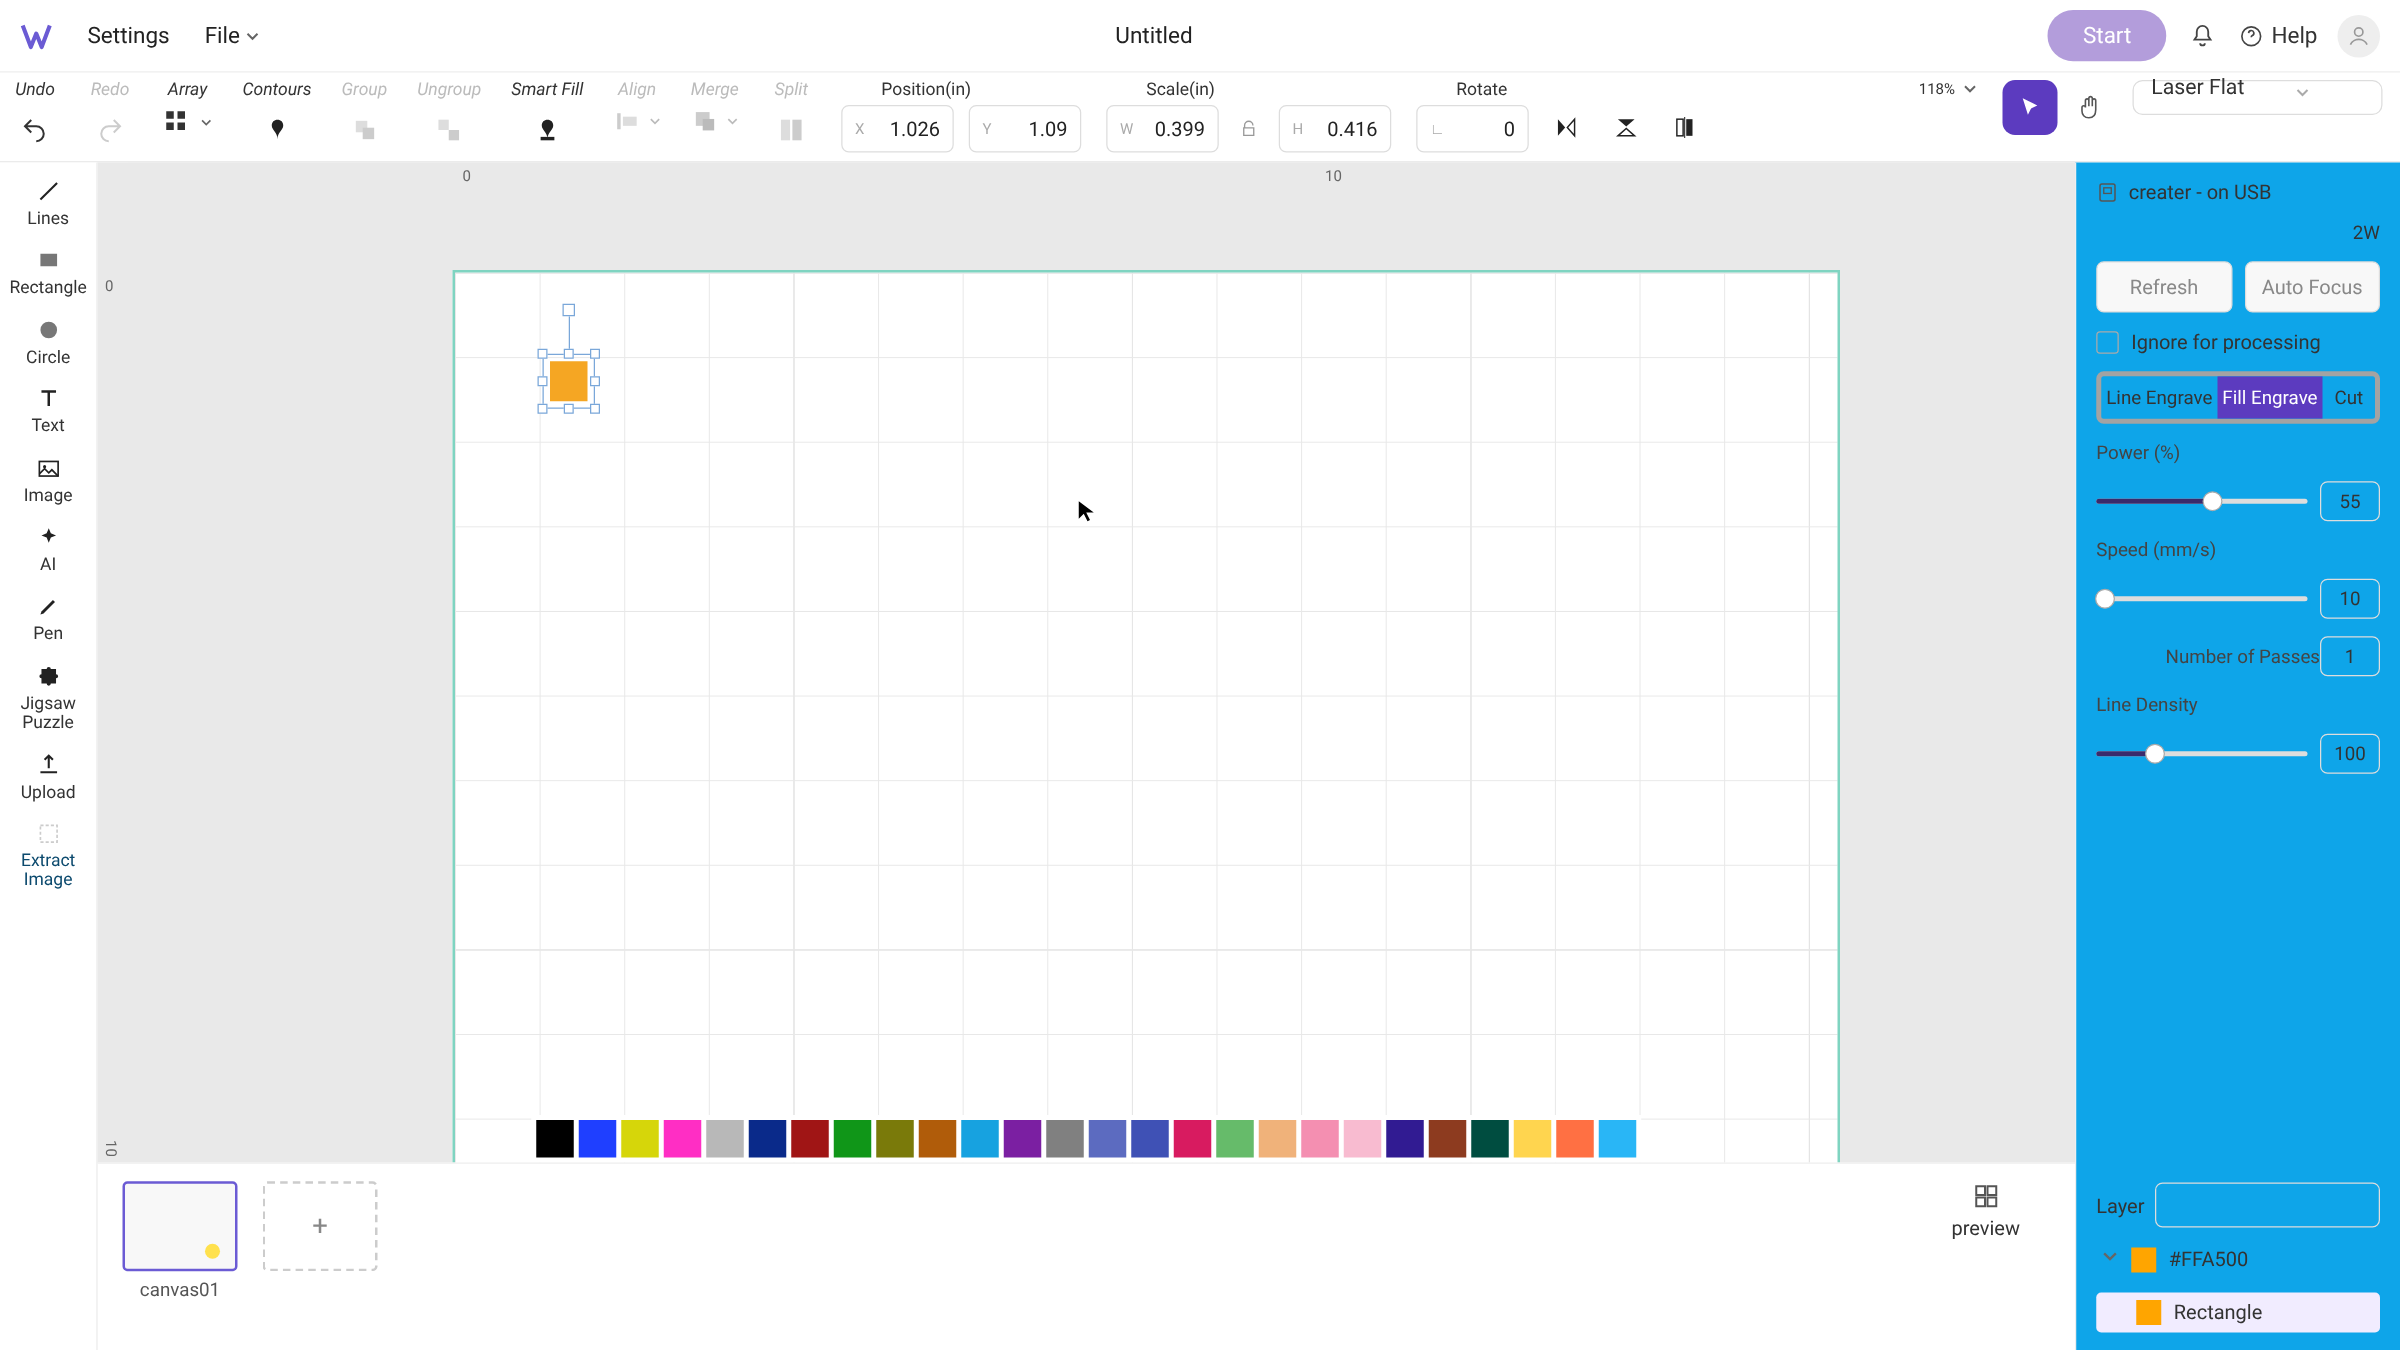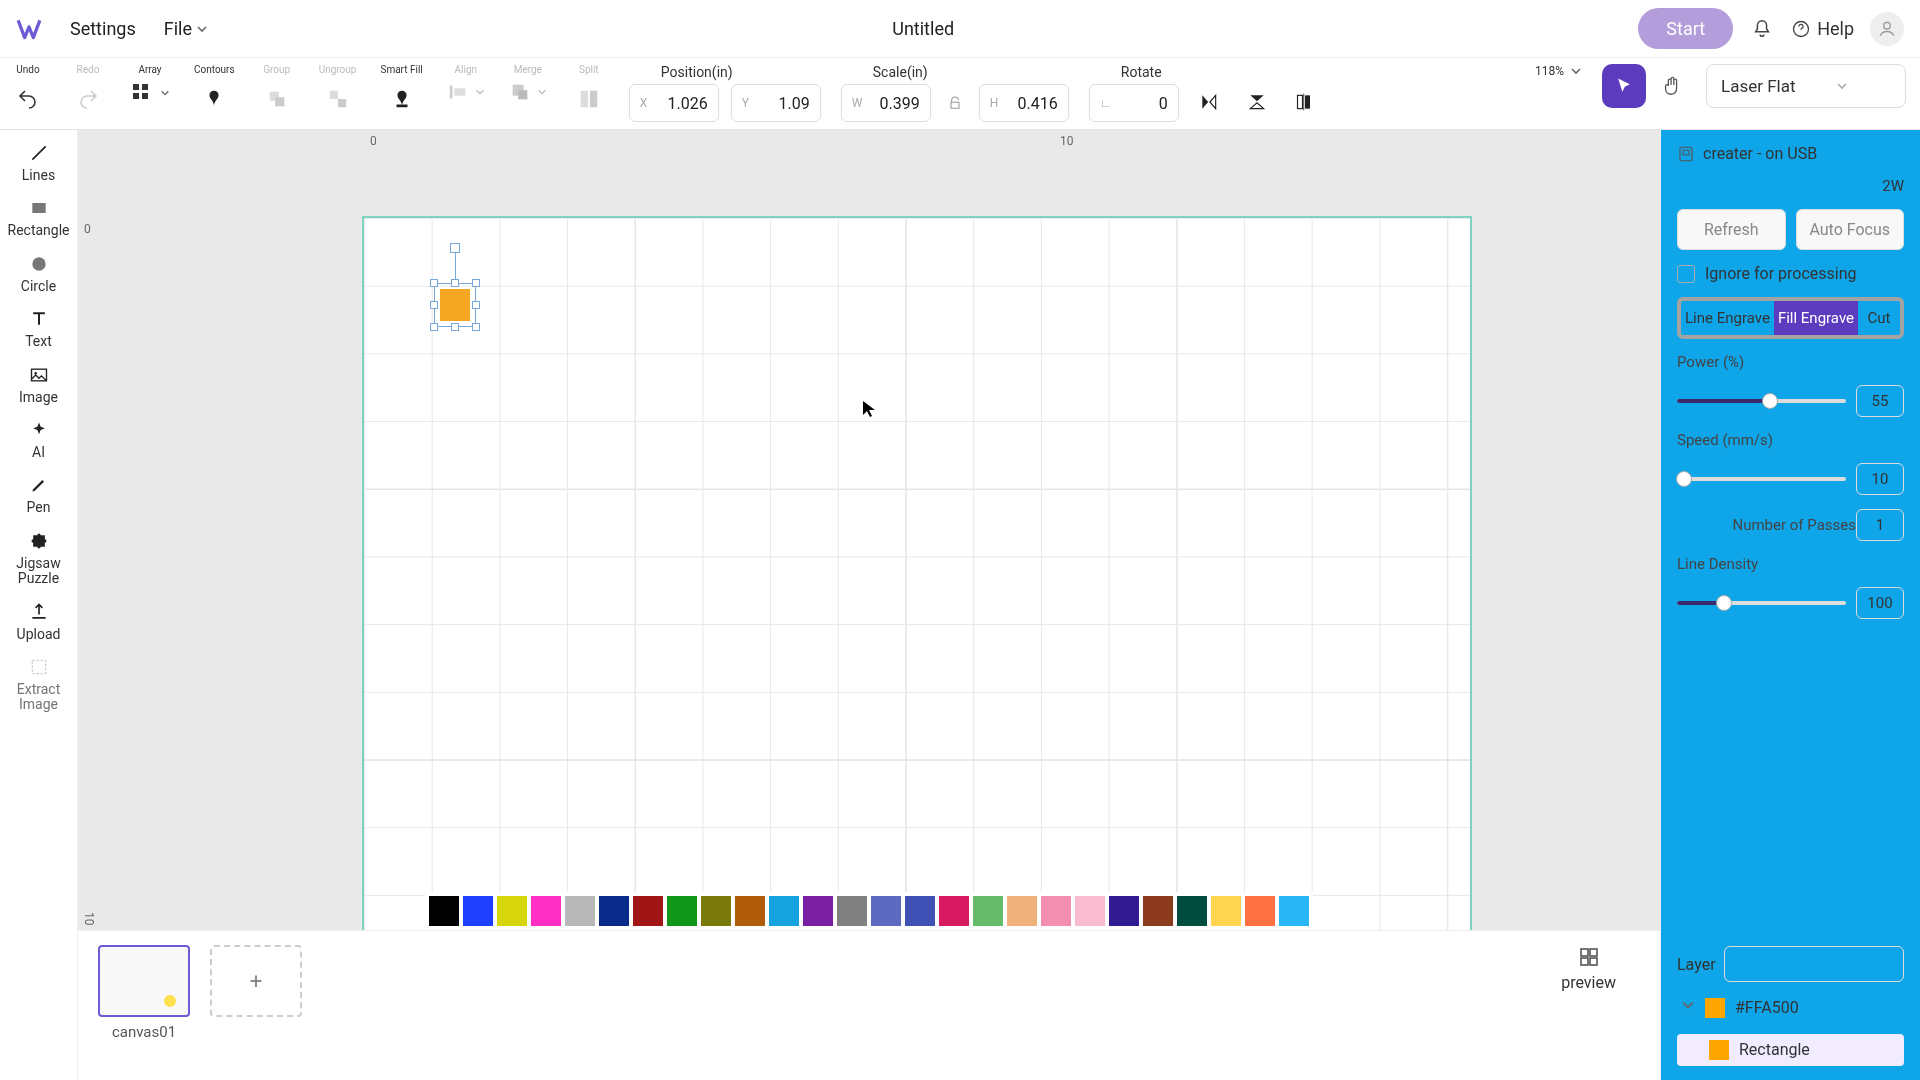--- a/index.html
+++ b/index.html
@@ -13,45 +13,45 @@
 .menubar-center { flex: 1; text-align: center; font-size: 18px; color: #222; }
 .menubar-right { display: flex; align-items: center; gap: 16px; }
 .start-btn { background: #b39ddb; color: #fff; padding: 10px 28px; border-radius: 22px; font-size: 18px; cursor: pointer; }
 .icon-btn { width: 26px; height: 26px; display: flex; align-items: center; justify-content: center; cursor: pointer; }
 .help-chip { display: flex; align-items: center; gap: 6px; cursor: pointer; font-size: 18px; }
 .avatar { width: 34px; height: 34px; border-radius: 50%; background: #eee; display: flex; align-items: center; justify-content: center; }
 
 
 .toolbar { height: 72px; display: flex; align-items: flex-start; padding: 6px 0 0 0; border-bottom: 1px solid #e5e5e5; gap: 4px; }
 .tool-group { display: flex; flex-direction: column; align-items: center; padding: 0 10px; gap: 6px; }
-.tool-label { font-size: 10px; color: #333; white-space: nowrap; }
+.tool-label { font-size: 14px; color: #333; white-space: nowrap; font-style: italic; }
 .tool-label.disabled { color: #bbb; }
 .tool-icon-box { width: 36px; height: 36px; display: flex; align-items: center; justify-content: center; }
 .tool-icon-row { display: flex; align-items: center; gap: 6px; }
 .field-wrap { display: flex; flex-direction: column; gap: 4px; padding: 0 8px; }
 .field-label-sm { font-size: 14px; color: #333; margin-left: 32px; }
 .xy-row { display: flex; gap: 12px; }
 .xy-box { display: flex; align-items: center; border: 1px solid #ddd; border-radius: 6px; padding: 6px 10px; gap: 6px; min-width: 90px; height: 38px; }
 .xy-prefix { font-size: 12px; color: #aaa; }
 .xy-val { font-size: 16px; color: #222; flex: 1; text-align: right; }
 .lock-icon { width: 24px; display: flex; align-items: center; justify-content: center; color: #999; }
 
 .toolbar-spacer { flex: 1; }
 .zoom { display: flex; align-items: center; gap: 6px; font-size: 12px; padding-right: 16px; }
 .mode-btn { width: 44px; height: 44px; border-radius: 10px; display: flex; align-items: center; justify-content: center; }
 .mode-btn.active { background: #5c3bbf; color: #fff; }
-.laser-select { border: 1px solid #ddd; border-radius: 8px; height: 44px; display: flex; align-items: center; padding: 0 14px; gap: 40px; min-width: 200px; margin: 0 14px 0 8px; font-size: 17px; }
+.laser-select { border: 1px solid #ddd; border-radius: 8px; height: 28px; display: flex; align-items: flex-end; padding: 11px 14px; gap: 40px; min-width: 200px; margin: 0 14px 0 8px; font-size: 17px; }
 
 
 .main { position: absolute; top: 130px; bottom: 0; left: 0; right: 0; display: flex; }
 .left-tools { width: 78px; background: #fff; border-right: 1px solid #eee; display: flex; flex-direction: column; align-items: center; padding-top: 8px; gap: 6px; }
 .lt-item { display: flex; flex-direction: column; align-items: center; gap: 4px; cursor: pointer; padding: 4px 0; width: 100%; }
 .lt-icon { width: 22px; height: 22px; display: flex; align-items: center; justify-content: center; }
 .lt-label { font-size: 14px; color: #333; text-align: center; line-height: 1.1; }
-.lt-label.disabled { color: #737373; }
+.lt-label.disabled { color: #0c4a6e; }
 
 .canvas-zone { flex: 1; position: relative; background: #e9e9e9; overflow: hidden; }
 .ruler-h { position: absolute; top: 0; left: 24px; right: 0; height: 24px; background: #e9e9e9; }
 .ruler-v { position: absolute; top: 24px; left: 0; bottom: 0; width: 24px; background: #e9e9e9; }
 .ruler-tick { position: absolute; font-size: 12px; color: #666; }
 .canvas-scroll { position: absolute; top: 24px; left: 24px; right: 0; bottom: 150px; }
 .artboard { position: absolute; left: 260px; top: 62px; width: 1110px; height: 730px; background: #fff; border: 2px solid #7fd4c1; background-image:
   linear-gradient(#e8e8e8 1px, transparent 1px),
   linear-gradient(90deg, #e8e8e8 1px, transparent 1px),
   linear-gradient(#d8d8d8 1px, transparent 1px),

